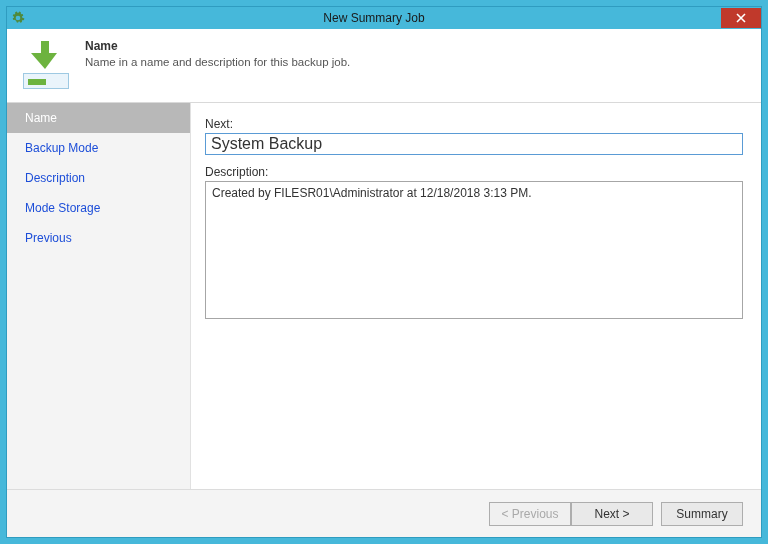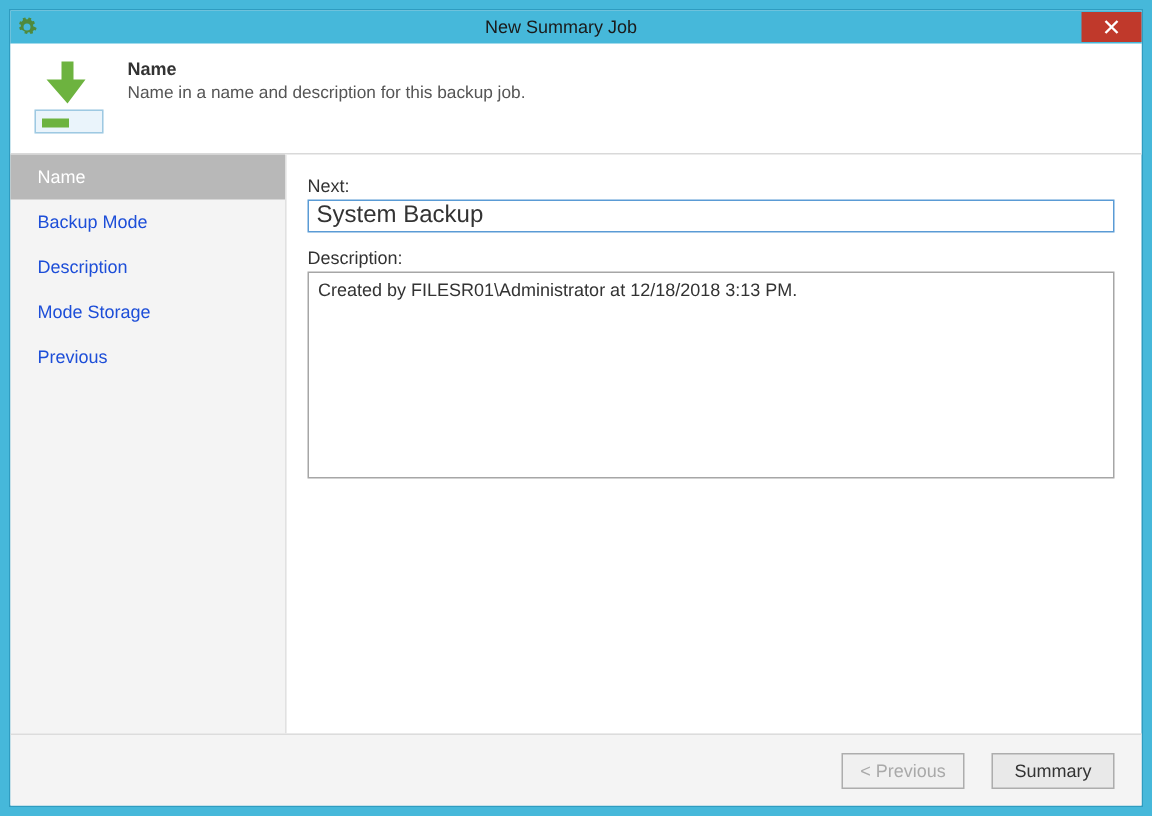--- a/index.html
+++ b/index.html
@@ -19,21 +19,21 @@
   .header-text .h-sub { font-size: 11.5px; color:#555; }
   .body { flex: 1; display: flex; }
   .sidebar { width: 184px; background: #f4f4f4; border-right: 1px solid #e1e1e1; padding-top:0; }
   .side-item { height: 30px; line-height:30px; padding-left: 18px; color:#1d4ed8; font-size:12px; cursor:pointer; }
   .side-item.active { background: #b8b8b8; color:#fff; }
   .content { flex:1; padding: 14px 18px 0 14px; display:flex; flex-direction:column; }
   .field-label { font-size: 12px; color:#333; margin-bottom: 2px; }
   .name-input { width: 100%; height: 22px; border: 1px solid #5a9bd5; padding: 2px 5px; font-size: 16px; font-family: inherit; color:#333; background:#fff; }
   .desc-label { margin-top: 10px; }
   .desc-area { width:100%; height:138px; border:1px solid #a6a6a6; padding:4px 6px; font-size:12px; font-family:inherit; resize:none; color:#333; background:#fff; }
-  .footer { height: 48px; border-top:1px solid #dcdcdc; display:flex; align-items:center; justify-content:flex-end; padding-right:18px; gap:10px; background:#f4f4f4; }
+  .footer { height: 48px; border-top:1px solid #dcdcdc; display:flex; align-items:center; justify-content:flex-end; padding-right:18px; background:#f4f4f4; }
   .btn { width: 82px; height: 24px; font-size:12px; border:1px solid #adadad; background:#e9e9e9; color:#333; cursor:pointer; }
   .btn:disabled { color:#a9a9a9; background:#f0f0f0; cursor:default; }
   .btn.cancel { margin-left: 8px; }
 </style>
 </head>
 <body>
 
 <div class="window">
 
   <div class="titlebar">
@@ -76,16 +76,17 @@
     <div class="content">
       <div class="field-label">Next:</div>
       <input type="text" class="name-input" value="System Backup" style="">
       <div class="field-label desc-label">Description:</div>
       <textarea class="desc-area" style="">Created by FILESR01\Administrator at 12/18/2018 3:13 PM.</textarea>
     </div>
   </div>
 
   <div class="footer">
     <button class="btn" disabled="">&lt; Previous</button>
+    <button class="btn">Next &gt;</button>
     <button class="btn cancel">Summary</button>
   </div>
 
 </div>
 
 </body></html>

